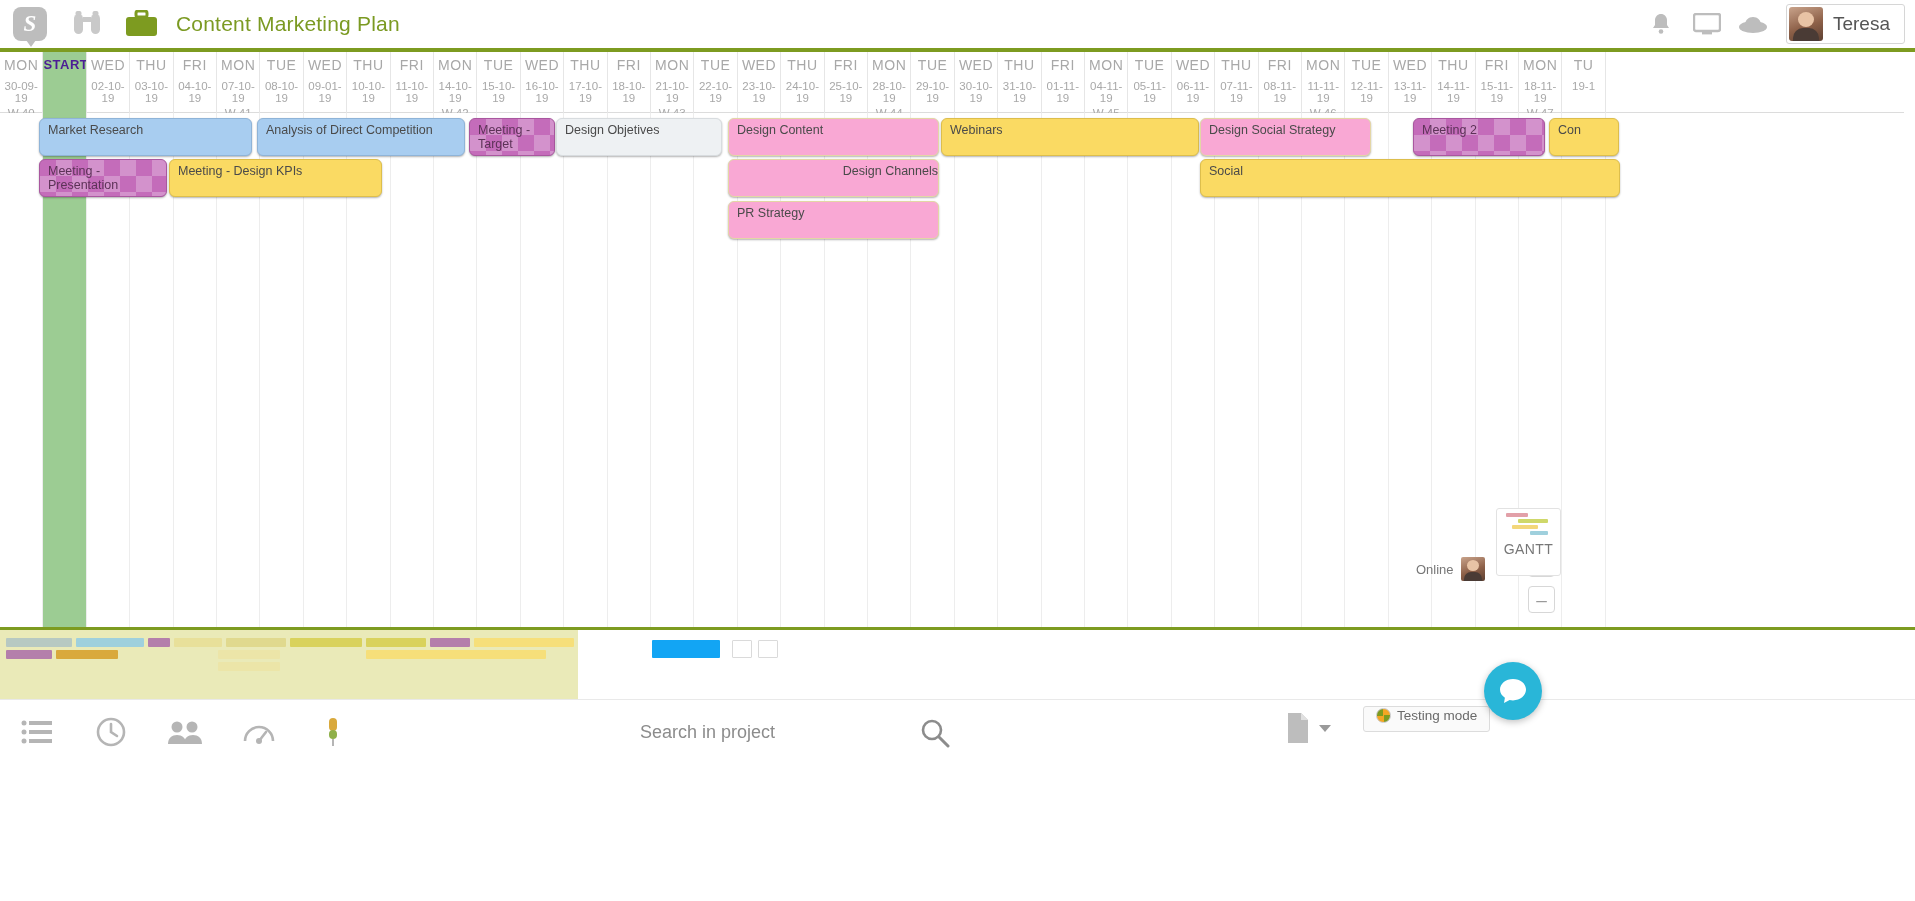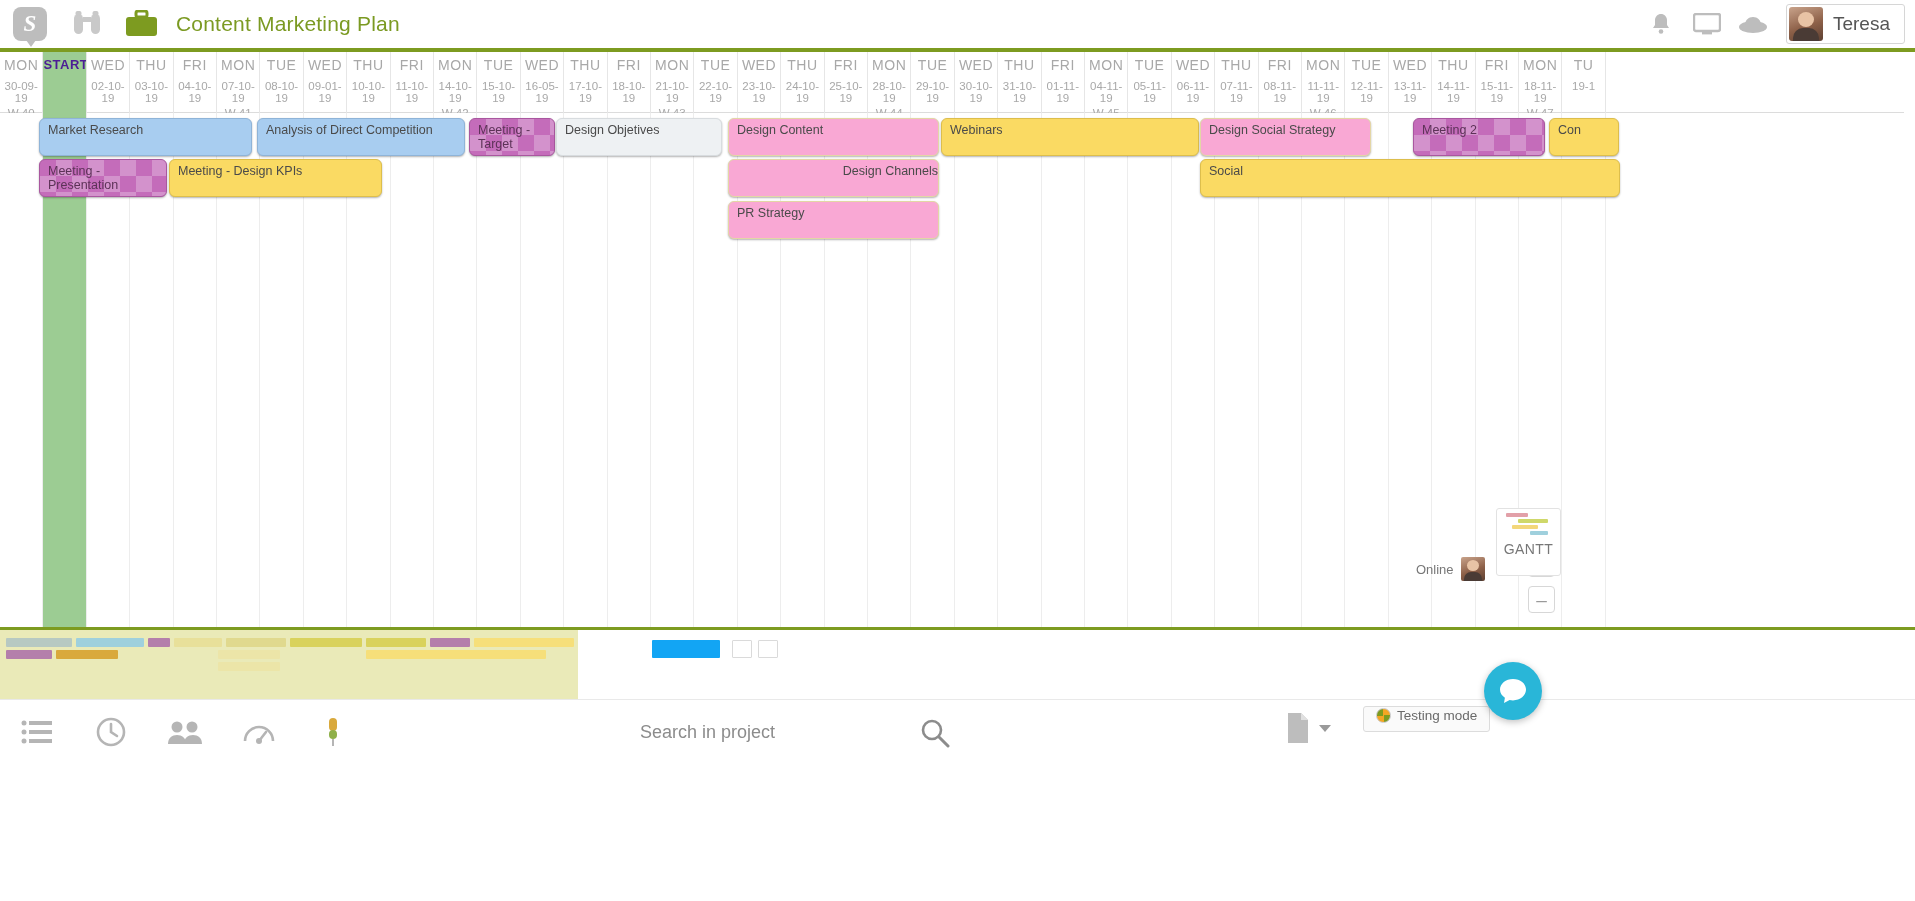--- a/index.html
+++ b/index.html
@@ -302,21 +302,21 @@
         <div class="dt">14-10-19</div>
         <div class="wk">W 42</div>
       </div>
       <div class="daycol" style="left: 477.4px; width: 43.4px;">
         <div class="dow">TUE</div>
         <div class="dt">15-10-19</div>
         <div class="wk"></div>
       </div>
       <div class="daycol" style="left: 520.8px; width: 43.4px;">
         <div class="dow">WED</div>
-        <div class="dt">16-05-19</div>
+        <div class="dt">16-10-19</div>
         <div class="wk"></div>
       </div>
       <div class="daycol" style="left: 564.2px; width: 43.4px;">
         <div class="dow">THU</div>
         <div class="dt">17-10-19</div>
         <div class="wk"></div>
       </div>
       <div class="daycol" style="left: 607.6px; width: 43.4px;">
         <div class="dow">FRI</div>
         <div class="dt">18-10-19</div>

